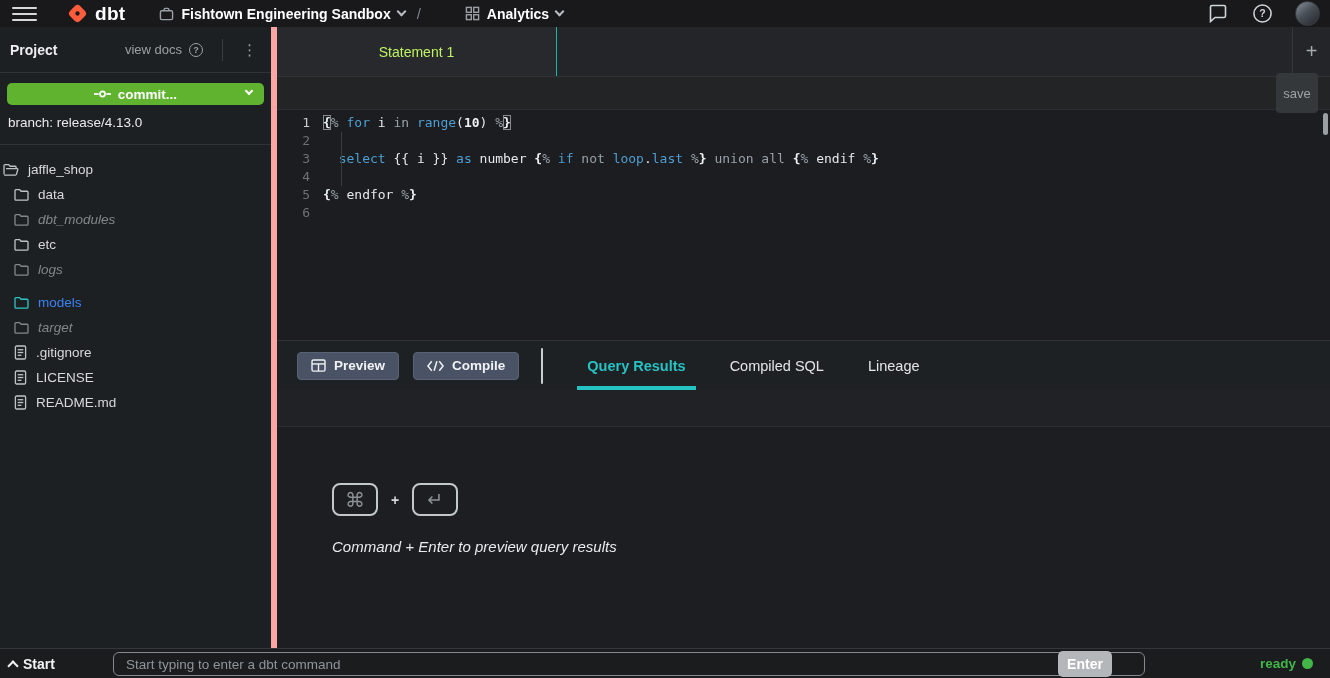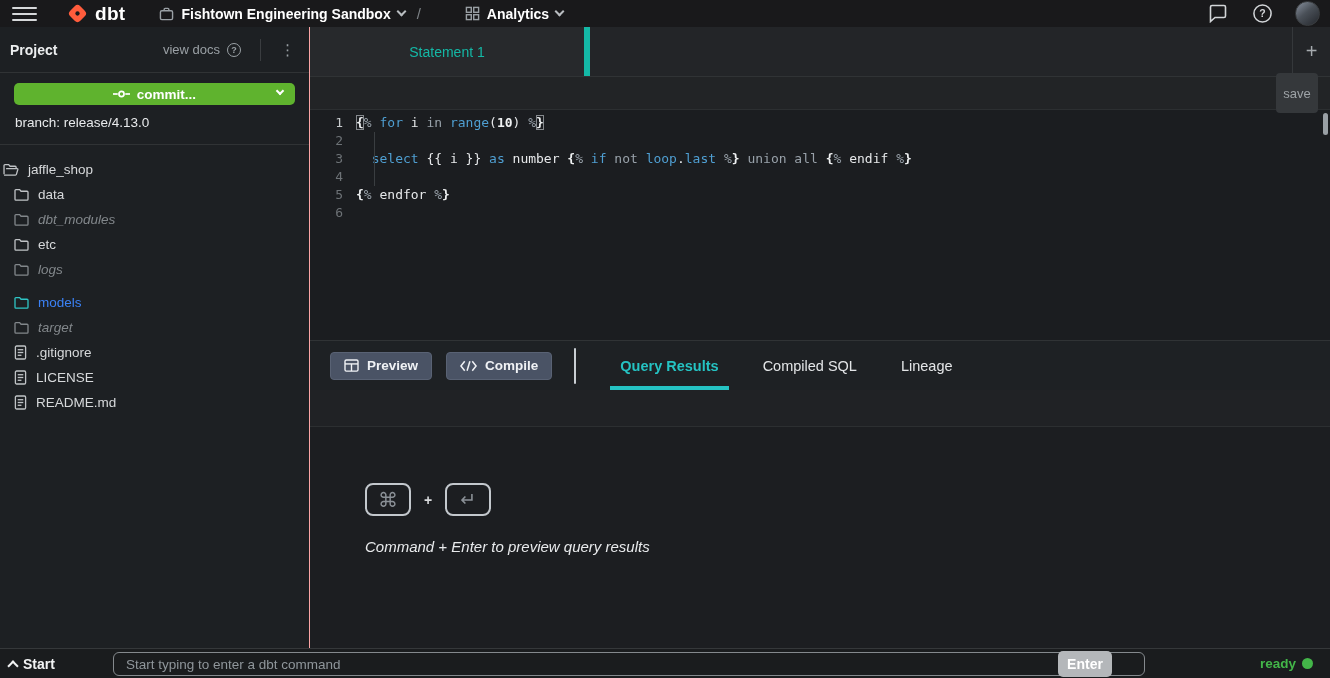--- a/index.html
+++ b/index.html
@@ -18,48 +18,48 @@
   .slash { color:#7d8286; font-size:15px; margin:0 12px; }
   .top-spacer { flex:1; }
   .top-icon { margin-left:24px; display:flex; align-items:center; }
   .avatar { width:25px; height:25px; border-radius:50%; margin-left:22px;
     background:linear-gradient(140deg,#8a93a0 0%,#4a5058 45%,#23262b 100%); border:1px solid #3a3d40;}
 
   
   .mainrow { display:flex; height:621px; }
 
   
-  .sidebar { width:310px; background:#1d2023; border-right:1px solid #fca5a5; display:flex; flex-direction:column; }
+  .sidebar { width:277px; background:#1d2023; border-right:6px solid #fca5a5; display:flex; flex-direction:column; }
   .proj-head { height:46px; display:flex; align-items:center; padding:0 10px; border-bottom:1px solid #303335; }
   .proj-title { color:#eceeef; font-weight:700; font-size:14px; }
   .proj-right { margin-left:auto; display:flex; align-items:center; gap:7px; color:#9aa0a5; font-size:13px; }
   .help-sm { width:14px; height:14px; border:1.4px solid #9aa0a5; border-radius:50%; font-size:9px;
     display:flex; align-items:center; justify-content:center; color:#9aa0a5; font-weight:700;}
   .vdiv { width:1px; height:22px; background:#3a3d40; margin:0 8px 0 12px; }
   .kebab { color:#9aa0a5; font-size:15px; letter-spacing:0; line-height:1; padding:0 4px; cursor:pointer;}
-  .commit-sec { padding:10px 14px 12px; border-bottom:1px solid #303335; }
+  .commit-sec { padding:10px 7px 12px; border-bottom:1px solid #303335; }
   .commit-btn { height:22px; background:#5fb32e; border-radius:5px; display:flex; align-items:center;
     justify-content:center; color:#fff; font-weight:700; font-size:13.5px; position:relative; cursor:pointer; gap:7px;}
   .commit-btn .chev { border-color:#fff; width:6px; height:6px; position:absolute; right:12px; top:9px;}
   .branch { color:#e8eaec; font-size:13.5px; margin:10px 0 2px 1px; }
   .tree { padding-top:12px; }
   .tree-row { height:25px; display:flex; align-items:center; gap:9px; padding-left:14px; font-size:13.5px;
     color:#d7d9db; cursor:pointer; }
   .tree-row.root { padding-left:3px; }
   .tree-row .tree-icon { display:flex; color:#c0c3c6; }
   .tree-row.muted { color:#82878b; font-style:italic; }
   .tree-row.muted .tree-icon { color:#82878b; }
   .tree-row.active { color:#3b82f6;margin-top:8px; }
   .tree-row.active .tree-icon { color:#2fc5c5; }
 
   
   .maincol { flex:1; display:flex; flex-direction:column; background:#1b1d20; }
   .tabstrip { height:50px; background:#232528; border-bottom:1px solid #303335; display:flex; }
-  .edit-tab { width:280px; background:#27292c; border-right:6px solid #14b8a6; display:flex;
-    align-items:center; justify-content:center; color:#14b8a6; font-size:14px; cursor:pointer;}
+  .edit-tab { width:280px; background:#27292c; border-right:1px solid #14b8a6; display:flex;
+    align-items:center; justify-content:center; color:#bef264; font-size:14px; cursor:pointer;}
   .newtab { margin-left:auto; width:38px; border-left:1px solid #35383b; display:flex; align-items:center;
     justify-content:center; color:#a6abaf; font-size:20px; font-weight:400; cursor:pointer;}
   .edit-toolbar { height:33px; background:#222426; border-bottom:1px solid #2c2f31; display:flex;
     align-items:center; justify-content:flex-end; padding-right:12px; }
   .save-btn { width:42px; height:40px; background:#35383b; border-radius:4px; color:#9ea3a7; font-size:13px;
     display:flex; align-items:center; justify-content:center; cursor:pointer; }
 
   .editor { height:230px; position:relative; display:flex; padding-top:4px;
     font-family:"DejaVu Sans Mono", monospace; font-size:13px; line-height:18px; }
   .gutter { width:46px; text-align:right; padding-right:13px; color:#6d7276; user-select:none;}

